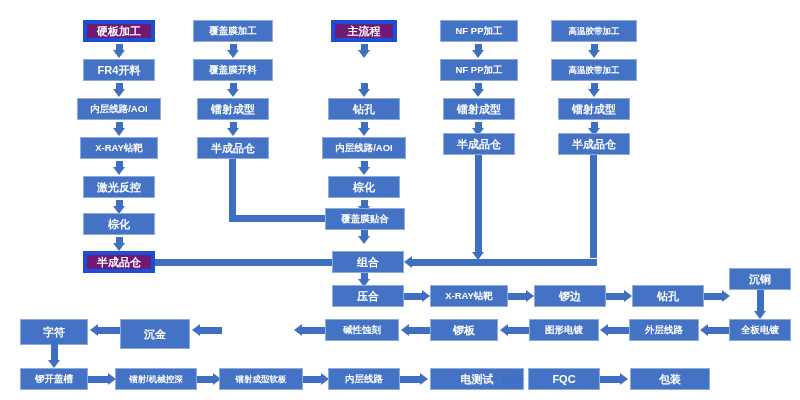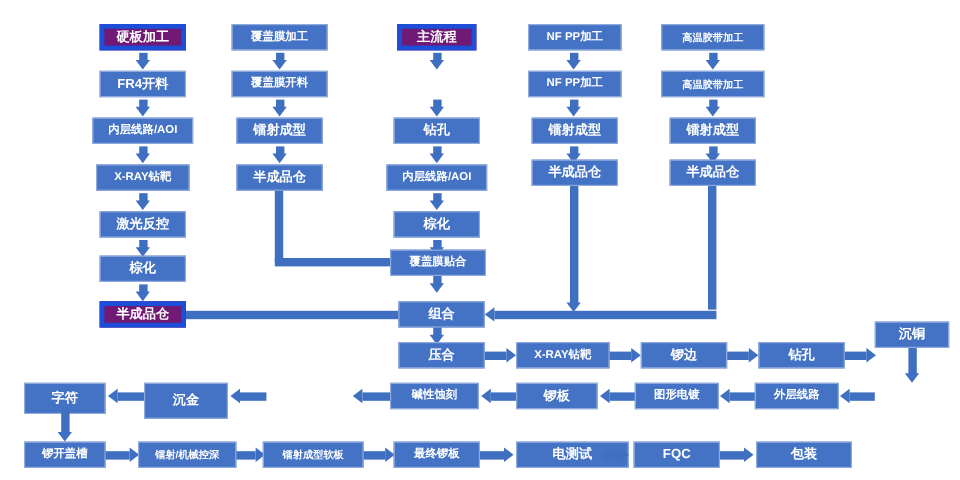--- a/index.html
+++ b/index.html
@@ -262,20 +262,21 @@
       <div class="head" style="left:18px;"></div>
   </div>
 
   <div class="node" style="left:729px;top:268px;width:62px;height:22px;">沉铜</div>
 
   <div class="vdown" style="left:760px;top:290px;">
     <div class="stem" style="height:22px;"></div>
       <div class="head" style="top:21px;"></div>
   </div>
 
+  <div class="node small" style="left:729px;top:319px;width:62px;height:22px;">全板电镀</div>
   <div class="hleft" style="left:700px;top:330px;">
     <div class="stem" style="left:8px;width:21px;"></div>
       <div class="head" style="left:0px;"></div>
   </div>
 
   <div class="node small" style="left:629px;top:319px;width:70px;height:22px;">外层线路</div>
   <div class="hleft" style="left:600px;top:330px;">
     <div class="stem" style="left:8px;width:21px;"></div>
       <div class="head" style="left:0px;"></div>
   </div>
@@ -327,21 +328,21 @@
     <div class="stem" style="width:16px;"></div>
       <div class="head" style="left:16px;"></div>
   </div>
 
   <div class="node xsmall" style="left:219px;top:368px;width:84px;height:22px;">镭射成型软板</div>
   <div class="hright" style="left:303px;top:379px;">
     <div class="stem" style="width:18px;"></div>
       <div class="head" style="left:18px;"></div>
   </div>
 
-  <div class="node small" style="left:328px;top:368px;width:72px;height:22px;">最终锣板</div>
+  <div class="node small" style="left:328px;top:368px;width:72px;height:22px;">内层线路</div>
   <div class="hright" style="left:400px;top:379px;">
     <div class="stem" style="width:20px;"></div>
       <div class="head" style="left:20px;"></div>
   </div>
 
   <div class="node" style="left:430px;top:368px;width:94px;height:22px;">电测试</div>
   <div class="hright" style="left:502px;top:379px;">
     <div class="stem" style="width:14px;"></div>
       <div class="head" style="left:14px;"></div>
   </div>

